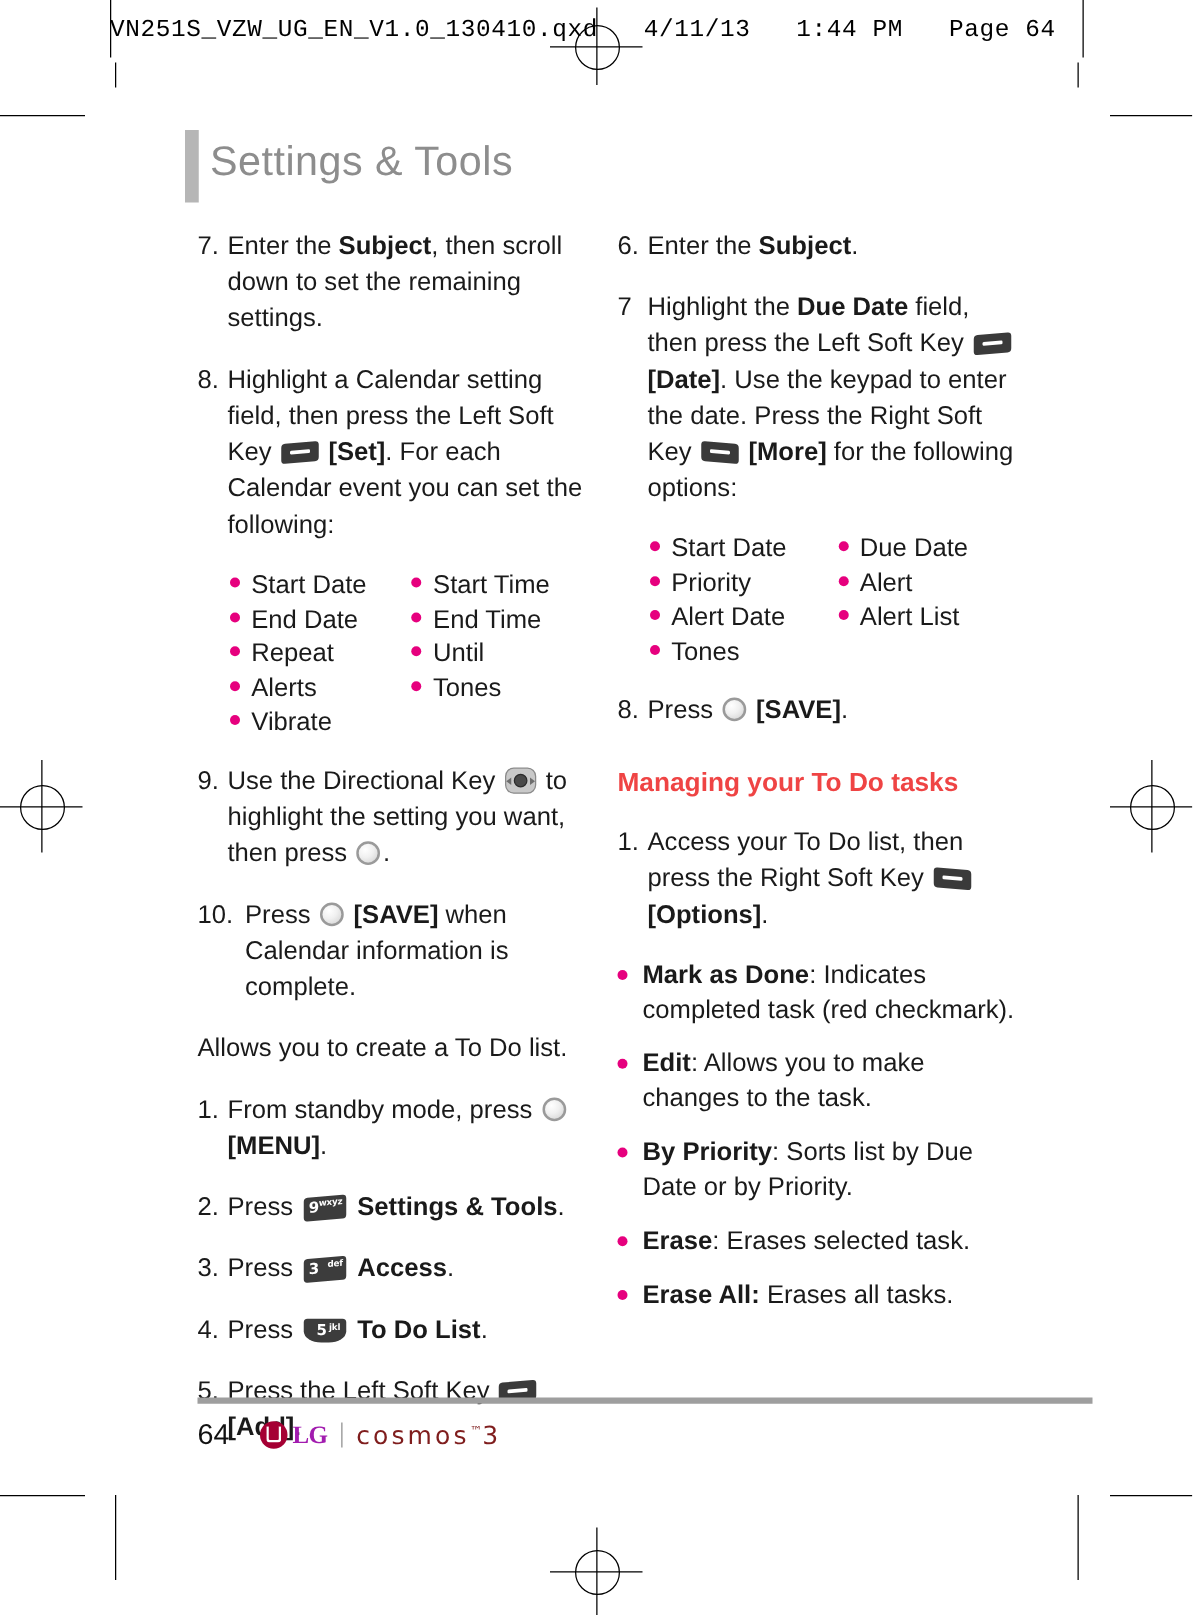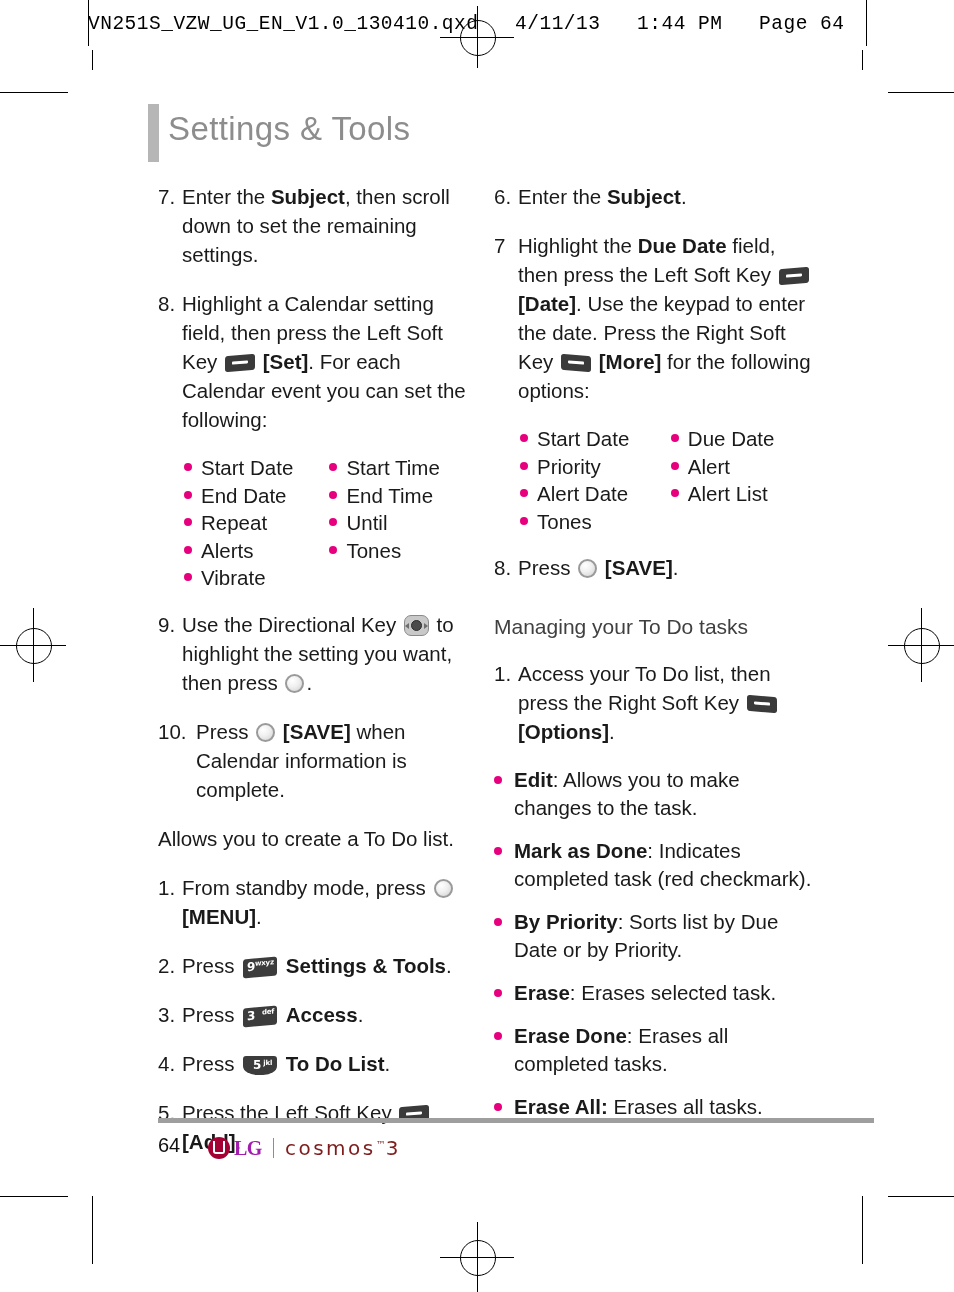--- a/index.html
+++ b/index.html
@@ -142,22 +142,22 @@
   
   .sec-head {
     color: #e6007e;
     font-size: 26px;
     font-weight: 400;
     margin: 30px 0 18px 0;
     letter-spacing: 0.2px;
   }
   .sub-head {
     font-size: 21px;
-    font-weight: 400;
-    color: #404040;
+    font-weight: 700;
+    color: #ef4444;
     margin: 30px 0 18px 0;
   }
 
   
   .bul2 {
     margin: 4px 0 18px 0;
     padding-left: 26px;
     display: grid;
     grid-template-columns: auto auto;
     column-gap: 0px;
@@ -323,21 +323,21 @@
     left: 158px;
     top: 1118px;
     width: 716px;
     height: 5px;
     background: #9e9e9e;
   }
   .foot-pg {
     position: absolute;
     left: 158px;
     top: 1134px;
-    font-size: 20px;
+    font-size: 23px;
     color: #111;
     font-weight: 400;
   }
   .foot-logo {
     position: absolute;
     left: 208px;
     top: 1134px;
     display: flex;
     align-items: center;
     height: 28px;
@@ -574,37 +574,33 @@
       <div class="sub-head">Managing your To Do tasks</div>
 
       <div class="step">
         <span class="num">1.</span>
         <span class="body"><span>Access your To Do list, then press the Right Soft Key </span><span class="softkey right"><span class="sk-body"></span><span class="sk-line"></span></span> <b>[Options]</b><span>.</span></span>
       </div>
 
       <ul class="bul">
         <li>
             <span class="dot"></span>
+            <span class="txt"><b>Mark as Done</b><span>: Indicates completed task (red checkmark).</span></span>
+          </li>
+        <li>
+            <span class="dot"></span>
             <span class="txt"><b>Edit</b><span>: Allows you to make changes to the task.</span></span>
           </li>
         <li>
             <span class="dot"></span>
-            <span class="txt"><b>Mark as Done</b><span>: Indicates completed task (red checkmark).</span></span>
-          </li>
-        <li>
-            <span class="dot"></span>
             <span class="txt"><b>By Priority</b><span>: Sorts list by Due Date or by Priority.</span></span>
           </li>
         <li>
             <span class="dot"></span>
             <span class="txt"><b>Erase</b><span>: Erases selected task.</span></span>
-          </li>
-        <li>
-            <span class="dot"></span>
-            <span class="txt"><b>Erase Done</b><span>: Erases all completed tasks.</span></span>
           </li>
         <li>
             <span class="dot"></span>
             <span class="txt"><b>Erase All:</b><span> Erases all tasks.</span></span>
           </li>
       </ul>
 
     </div>
 
     <div class="foot-rule"></div>

